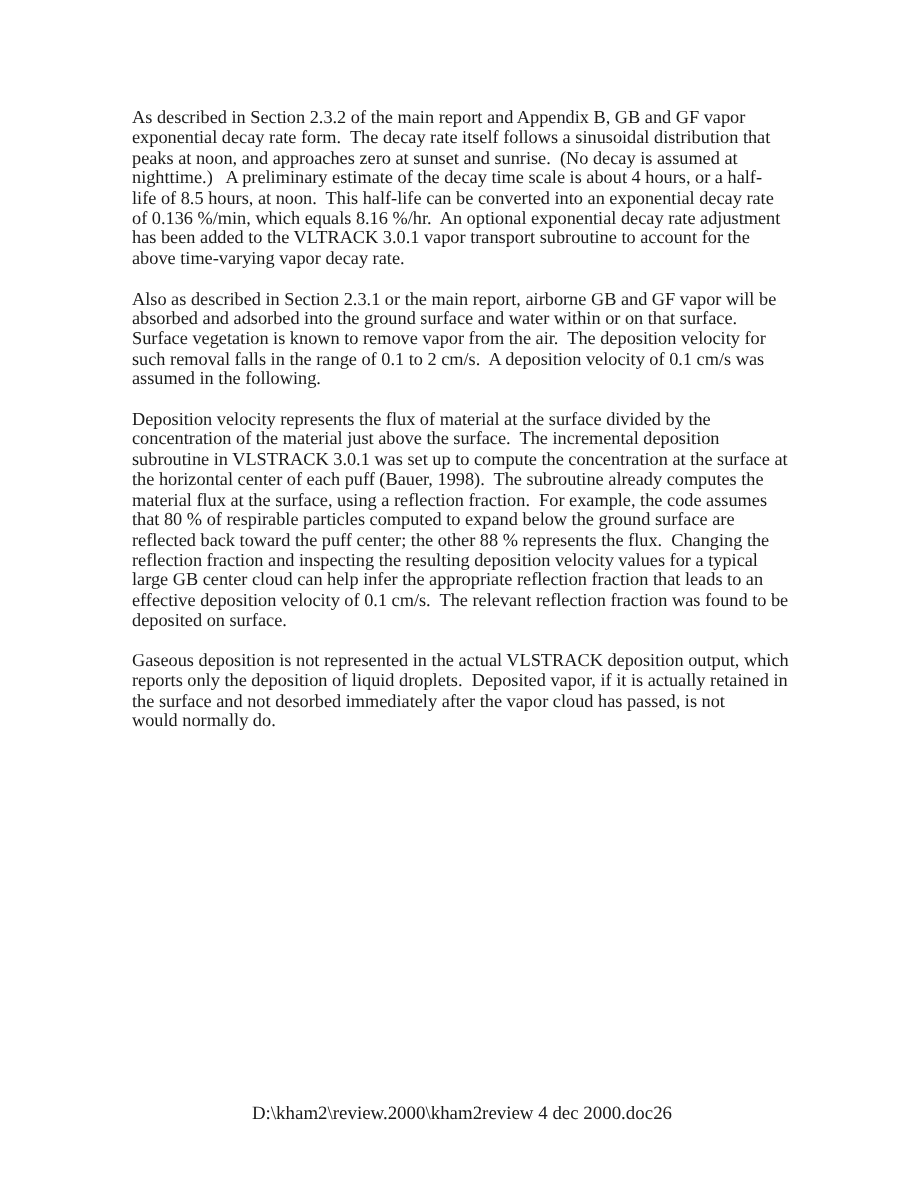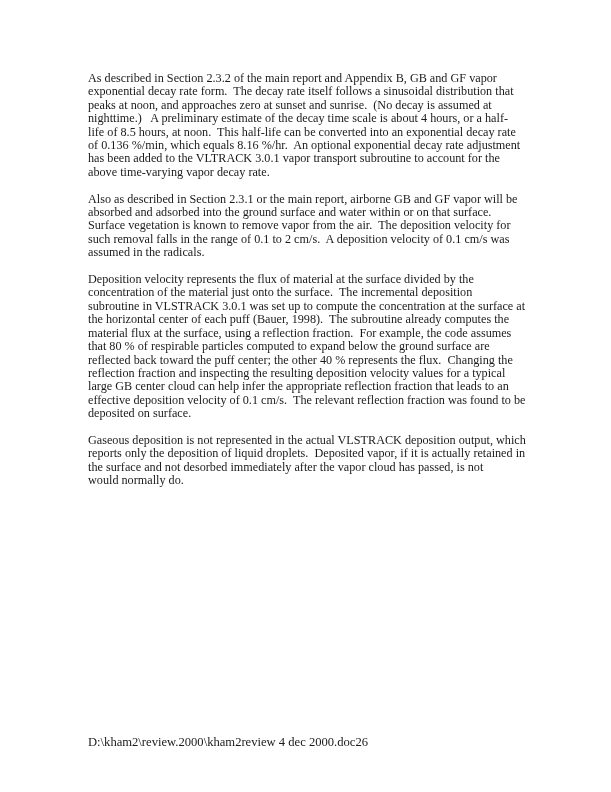--- a/index.html
+++ b/index.html
@@ -38,21 +38,21 @@
       display: block;
       white-space: pre;
     }
     .footer {
       position: absolute;
       left: 88px;
       top: 731px;
       width: 440px;
       font-size: 12.6px;
       display: flex;
-      justify-content: flex-start;
+      justify-content: center;
     }
   </style>
 </head>
 <body>
 
 <div class="page">
   <div class="body-text">
     <p class="para">
       <span class="line">As described in Section 2.3.2 of the main report and Appendix B, GB and GF vapor</span>
       <span class="line">exponential decay rate form.  The decay rate itself follows a sinusoidal distribution that</span>
@@ -61,30 +61,30 @@
       <span class="line">life of 8.5 hours, at noon.  This half-life can be converted into an exponential decay rate</span>
       <span class="line">of 0.136 %/min, which equals 8.16 %/hr.  An optional exponential decay rate adjustment</span>
       <span class="line">has been added to the VLTRACK 3.0.1 vapor transport subroutine to account for the</span>
       <span class="line">above time-varying vapor decay rate.</span>
     </p>
     <p class="para">
       <span class="line">Also as described in Section 2.3.1 or the main report, airborne GB and GF vapor will be</span>
       <span class="line">absorbed and adsorbed into the ground surface and water within or on that surface.</span>
       <span class="line">Surface vegetation is known to remove vapor from the air.  The deposition velocity for</span>
       <span class="line">such removal falls in the range of 0.1 to 2 cm/s.  A deposition velocity of 0.1 cm/s was</span>
-      <span class="line">assumed in the radicals.</span>
+      <span class="line">assumed in the following.</span>
     </p>
     <p class="para">
       <span class="line">Deposition velocity represents the flux of material at the surface divided by the</span>
-      <span class="line">concentration of the material just onto the surface.  The incremental deposition</span>
+      <span class="line">concentration of the material just above the surface.  The incremental deposition</span>
       <span class="line">subroutine in VLSTRACK 3.0.1 was set up to compute the concentration at the surface at</span>
       <span class="line">the horizontal center of each puff (Bauer, 1998).  The subroutine already computes the</span>
       <span class="line">material flux at the surface, using a reflection fraction.  For example, the code assumes</span>
       <span class="line">that 80 % of respirable particles computed to expand below the ground surface are</span>
-      <span class="line">reflected back toward the puff center; the other 40 % represents the flux.  Changing the</span>
+      <span class="line">reflected back toward the puff center; the other 88 % represents the flux.  Changing the</span>
       <span class="line">reflection fraction and inspecting the resulting deposition velocity values for a typical</span>
       <span class="line">large GB center cloud can help infer the appropriate reflection fraction that leads to an</span>
       <span class="line">effective deposition velocity of 0.1 cm/s.  The relevant reflection fraction was found to be</span>
       <span class="line">deposited on surface.</span>
     </p>
     <p class="para">
       <span class="line">Gaseous deposition is not represented in the actual VLSTRACK deposition output, which</span>
       <span class="line">reports only the deposition of liquid droplets.  Deposited vapor, if it is actually retained in</span>
       <span class="line">the surface and not desorbed immediately after the vapor cloud has passed, is not</span>
       <span class="line">would normally do.</span>

